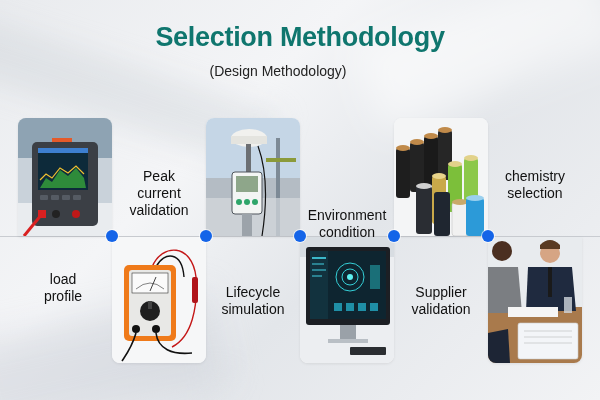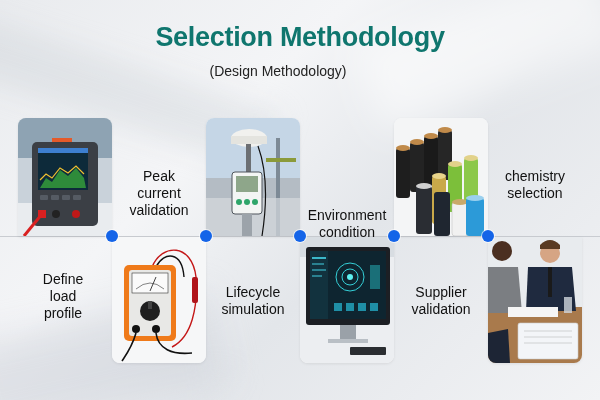--- a/index.html
+++ b/index.html
@@ -189,21 +189,20 @@
 <div class="label" style="left:300px; top:183px;margin-top:24px;">
   <div>Environment</div>
   <div>condition</div>
 </div>
 <div class="label" style="left:488px; top:168px;">
   <div>chemistry</div>
   <div>selection</div>
 </div>
 
 <div class="label" style="left:16px; top:271px;">
-  <div>Define</div>
   <div>load</div>
   <div>profile</div>
 </div>
 <div class="label" style="left:206px; top:284px;">
   <div>Lifecycle</div>
   <div>simulation</div>
 </div>
 <div class="label" style="left:394px; top:284px;">
   <div>Supplier</div>
   <div>validation</div>

